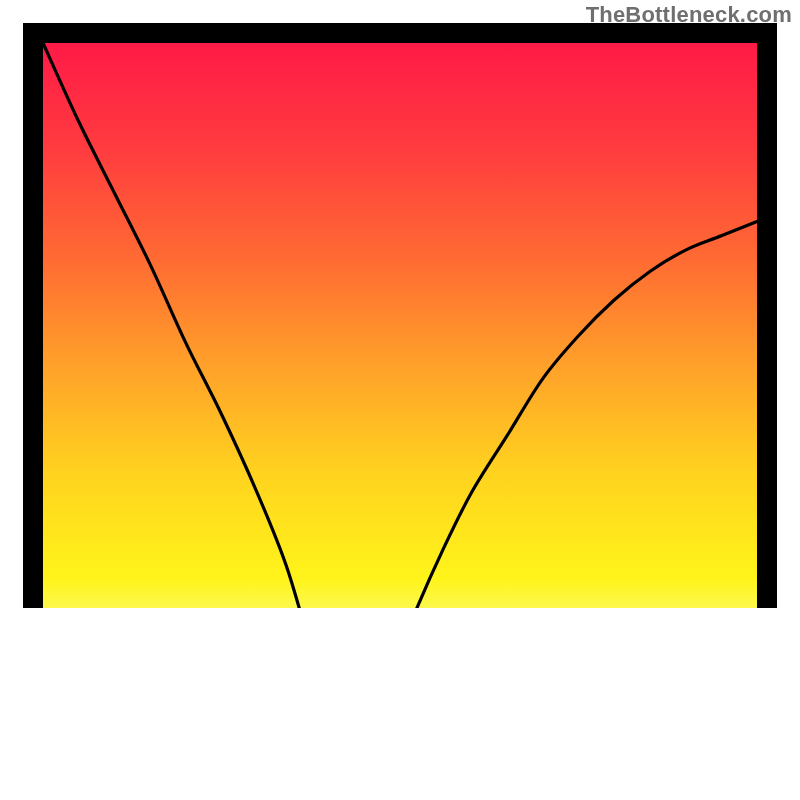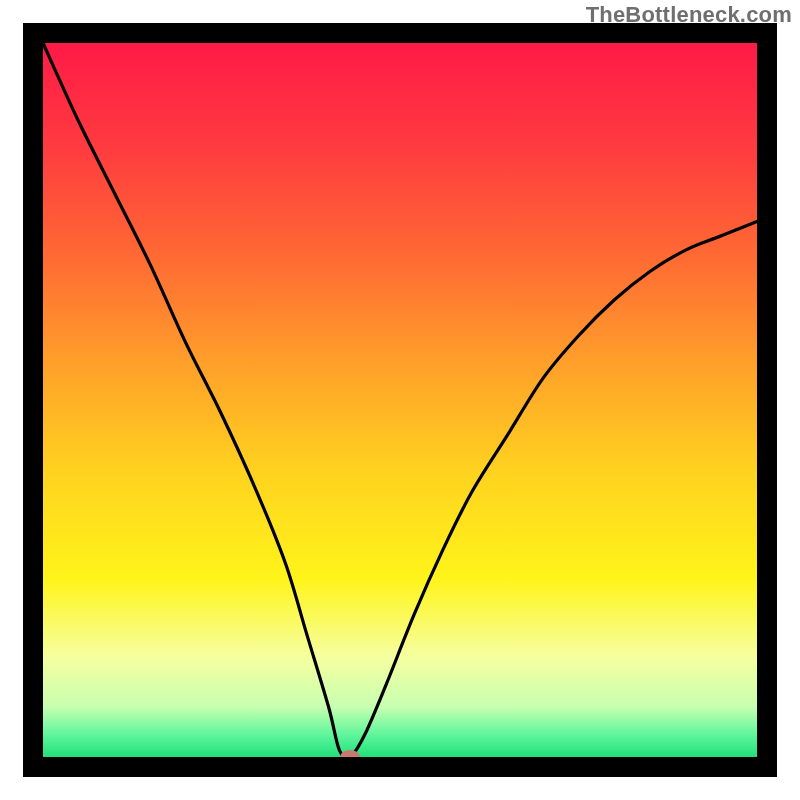--- a/index.html
+++ b/index.html
@@ -4,21 +4,21 @@
 <style>
   body {
     margin: 0;
     padding: 0;
     background: #fff;
     font-family: Arial, Helvetica, sans-serif;
   }
   .wrap {
     position: relative;
     width: 800px;
-    height: 800px;
+    height: 608px;
   }
   .watermark {
     position: absolute;
     top: 2px;
     right: 8px;
     font-size: 22px;
     font-weight: 600;
     color: #6f6f6f;
     letter-spacing: 0.2px;
   }

